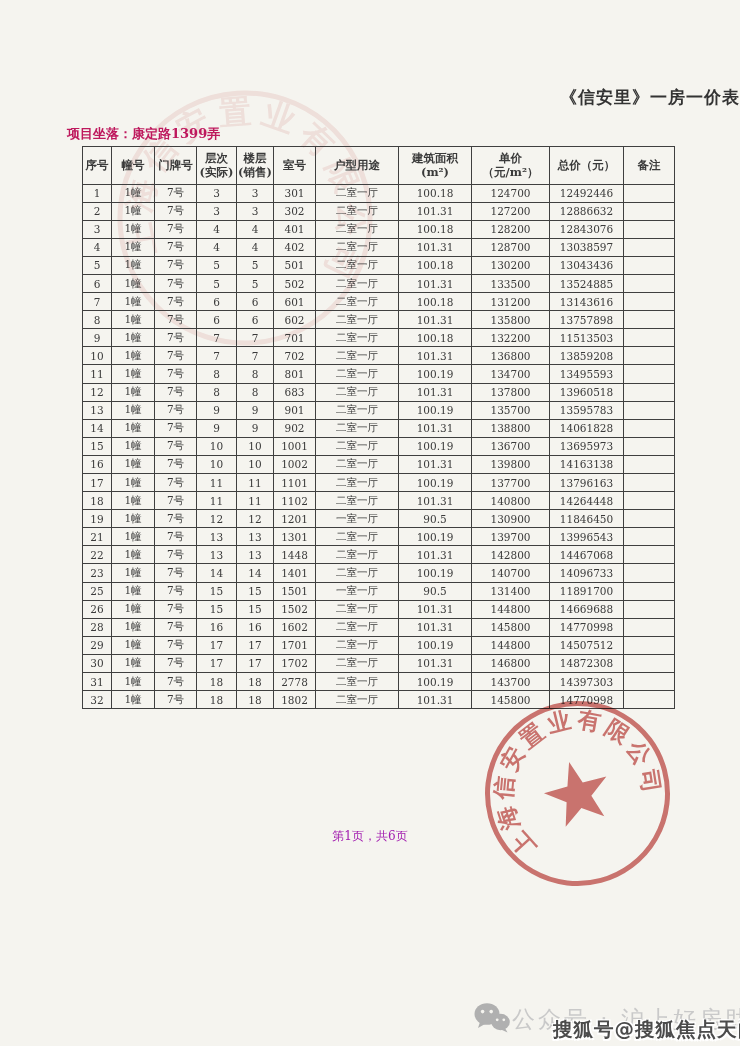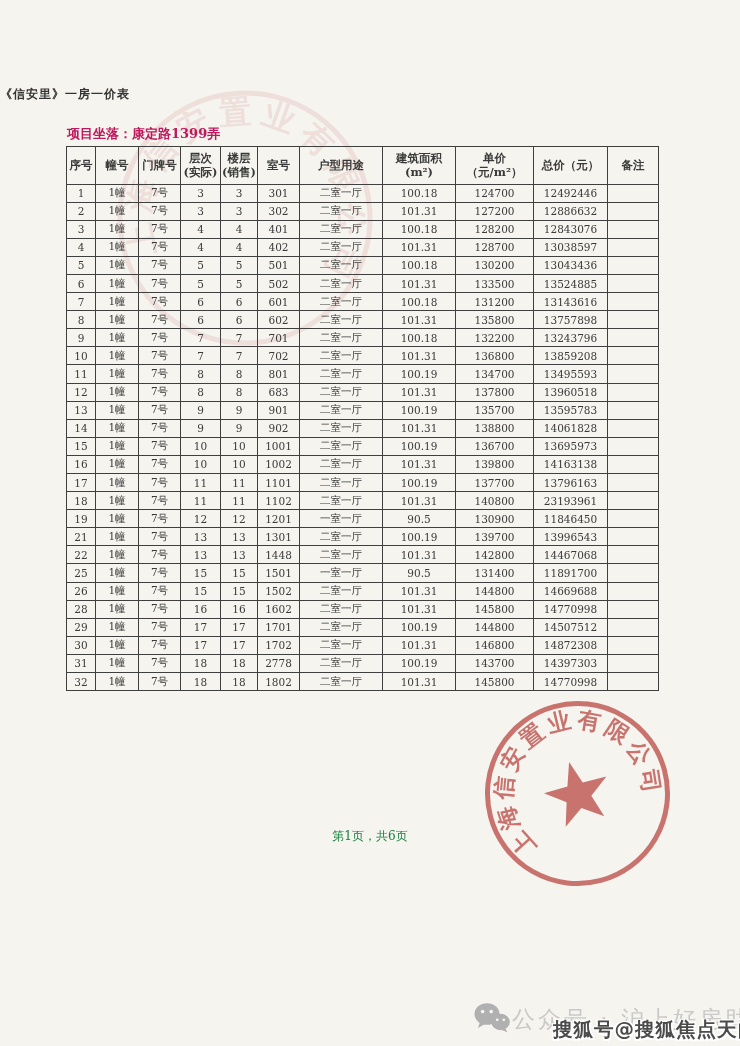--- a/index.html
+++ b/index.html
@@ -9,36 +9,36 @@
     position: relative;
     width: 740px;
     height: 1046px;
     background: #f5f4ef;
     overflow: hidden;
     color: #3a3a3a;
   }
   .doc-title {
     position: absolute;
     top: 86px; left: 0; width: 100%;
-    text-align: left;
-    font-size: 12px;
+    text-align: right;
+    font-size: 17px;
     font-weight: 700;
     letter-spacing: 1px;
     color: #333;
   }
   .location-line {
     position: absolute;
     top: 125px; left: 67px;
     font-size: 13px;
     font-weight: 600;
     color: #be185d;
   }
   table.price-table {
     position: absolute;
-    top: 146px; left: 66px;
+    top: 146px; left: 82px;
     width: 592px;
     border-collapse: collapse;
     table-layout: fixed;
   }
   .price-table th, .price-table td {
     border: 1.4px solid #3f3f3f;
     text-align: center;
     vertical-align: middle;
     overflow: hidden;
   }
@@ -54,21 +54,21 @@
     height: 18.1px;
     font-size: 10.5px;
     padding: 0 1px;
     white-space: nowrap;
   }
   .page-footer {
     position: absolute;
     top: 828px; left: 0; width: 100%;
     text-align: center;
     font-size: 12px;
-    color: #15803d;
+    color: #a21caf;
   }
   .seal {
     position: absolute;
     left: 480px; top: 696px;
     width: 195px; height: 195px;
     transform: rotate(-15deg);
     opacity: 0.78;
     mix-blend-mode: multiply;
     pointer-events: none;
   }
@@ -269,21 +269,21 @@
         <tr>
           <td>9</td>
           <td>1幢</td>
           <td>7号</td>
           <td>7</td>
           <td>7</td>
           <td>701</td>
           <td>二室一厅</td>
           <td>100.18</td>
           <td>132200</td>
-          <td>13243796</td>
+          <td>11513503</td>
           <td></td>
         </tr>
         <tr>
           <td>10</td>
           <td>1幢</td>
           <td>7号</td>
           <td>7</td>
           <td>7</td>
           <td>702</td>
           <td>二室一厅</td>
@@ -386,21 +386,21 @@
         <tr>
           <td>18</td>
           <td>1幢</td>
           <td>7号</td>
           <td>11</td>
           <td>11</td>
           <td>1102</td>
           <td>二室一厅</td>
           <td>101.31</td>
           <td>140800</td>
-          <td>23193961</td>
+          <td>14264448</td>
           <td></td>
         </tr>
         <tr>
           <td>19</td>
           <td>1幢</td>
           <td>7号</td>
           <td>12</td>
           <td>12</td>
           <td>1201</td>
           <td>一室一厅</td>
@@ -426,20 +426,33 @@
           <td>22</td>
           <td>1幢</td>
           <td>7号</td>
           <td>13</td>
           <td>13</td>
           <td>1448</td>
           <td>二室一厅</td>
           <td>101.31</td>
           <td>142800</td>
           <td>14467068</td>
+          <td></td>
+        </tr>
+        <tr>
+          <td>23</td>
+          <td>1幢</td>
+          <td>7号</td>
+          <td>14</td>
+          <td>14</td>
+          <td>1401</td>
+          <td>二室一厅</td>
+          <td>100.19</td>
+          <td>140700</td>
+          <td>14096733</td>
           <td></td>
         </tr>
         <tr>
           <td>25</td>
           <td>1幢</td>
           <td>7号</td>
           <td>15</td>
           <td>15</td>
           <td>1501</td>
           <td>一室一厅</td>

